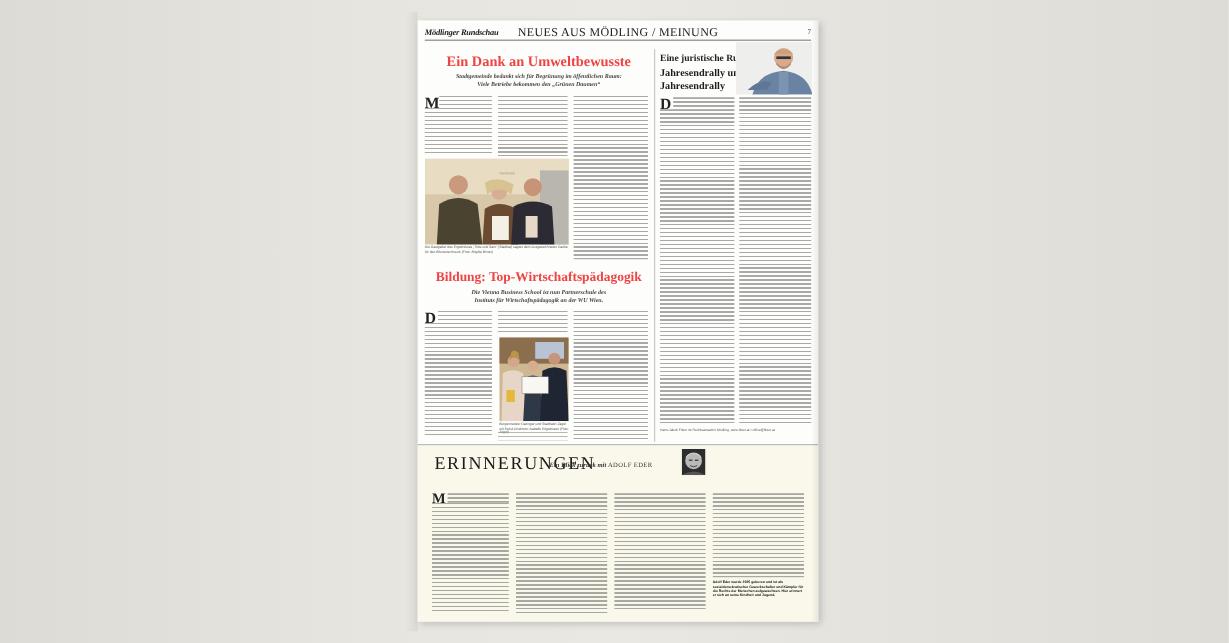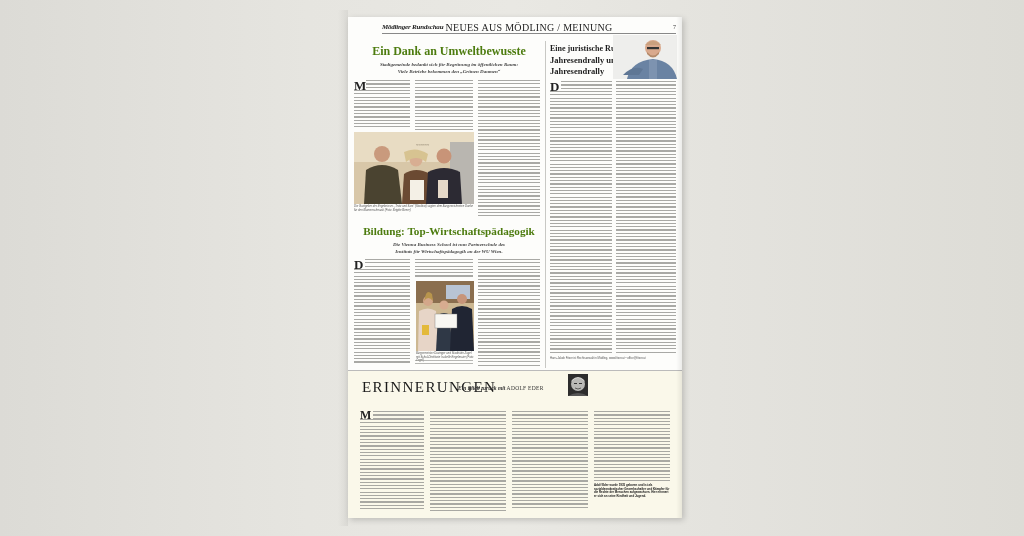--- a/index.html
+++ b/index.html
@@ -20,21 +20,21 @@
     overflow: hidden;
   }
   
   .page::after {
     content: ""; position: absolute; right: 0; top: 0; width: 6px; height: 100%;
     background: linear-gradient(90deg, rgba(0,0,0,0), rgba(0,0,0,0.07));
   }
   .masthead {
     position: absolute; left: 6px; top: 4px; right: 6px; height: 12px;
     border-bottom: 0.8px solid #888;
-    display: flex; align-items: center; justify-content: space-between; margin-left: 28px;
+    display: flex; align-items: center; justify-content: space-between;
   }
   .masthead .brand {
     font-family: "Liberation Serif", serif; font-weight: bold; font-style: italic;
     font-size: 7px; color: #222; letter-spacing: -0.2px;
   }
   .masthead .section {
     font-family: "Liberation Serif", serif; font-size: 10px; color: #222;
     letter-spacing: 0.3px; position: absolute; left: 0; right: 0; text-align: center;
   }
   .masthead .pageno { font-size: 6px; color: #333; }
@@ -46,21 +46,21 @@
     opacity: 0.85;
   }
   .txt.light { opacity: 0.7; }
   .dropcap {
     position: absolute; font-family: "Liberation Serif", serif; font-size: 13px;
     font-weight: bold; color: #222; line-height: 1;
   }
 
   .headline {
     position: absolute; font-family: "Liberation Serif", serif; font-weight: bold;
-    color: #4d7c0f; text-align: center; white-space: nowrap;
+    color: #ef4444; text-align: center; white-space: nowrap;
   }
   .subhead {
     position: absolute; font-family: "Liberation Serif", serif; font-style: italic;
     font-weight: bold; color: #444; text-align: center; font-size: 5px; line-height: 7px;
   }
   .col-rule { position: absolute; width: 0.6px; background: #c8c8c4; }
 
   .photo { position: absolute; overflow: hidden; }
   .caption {
     position: absolute; font-family: "Liberation Sans", sans-serif; font-size: 2.8px;

